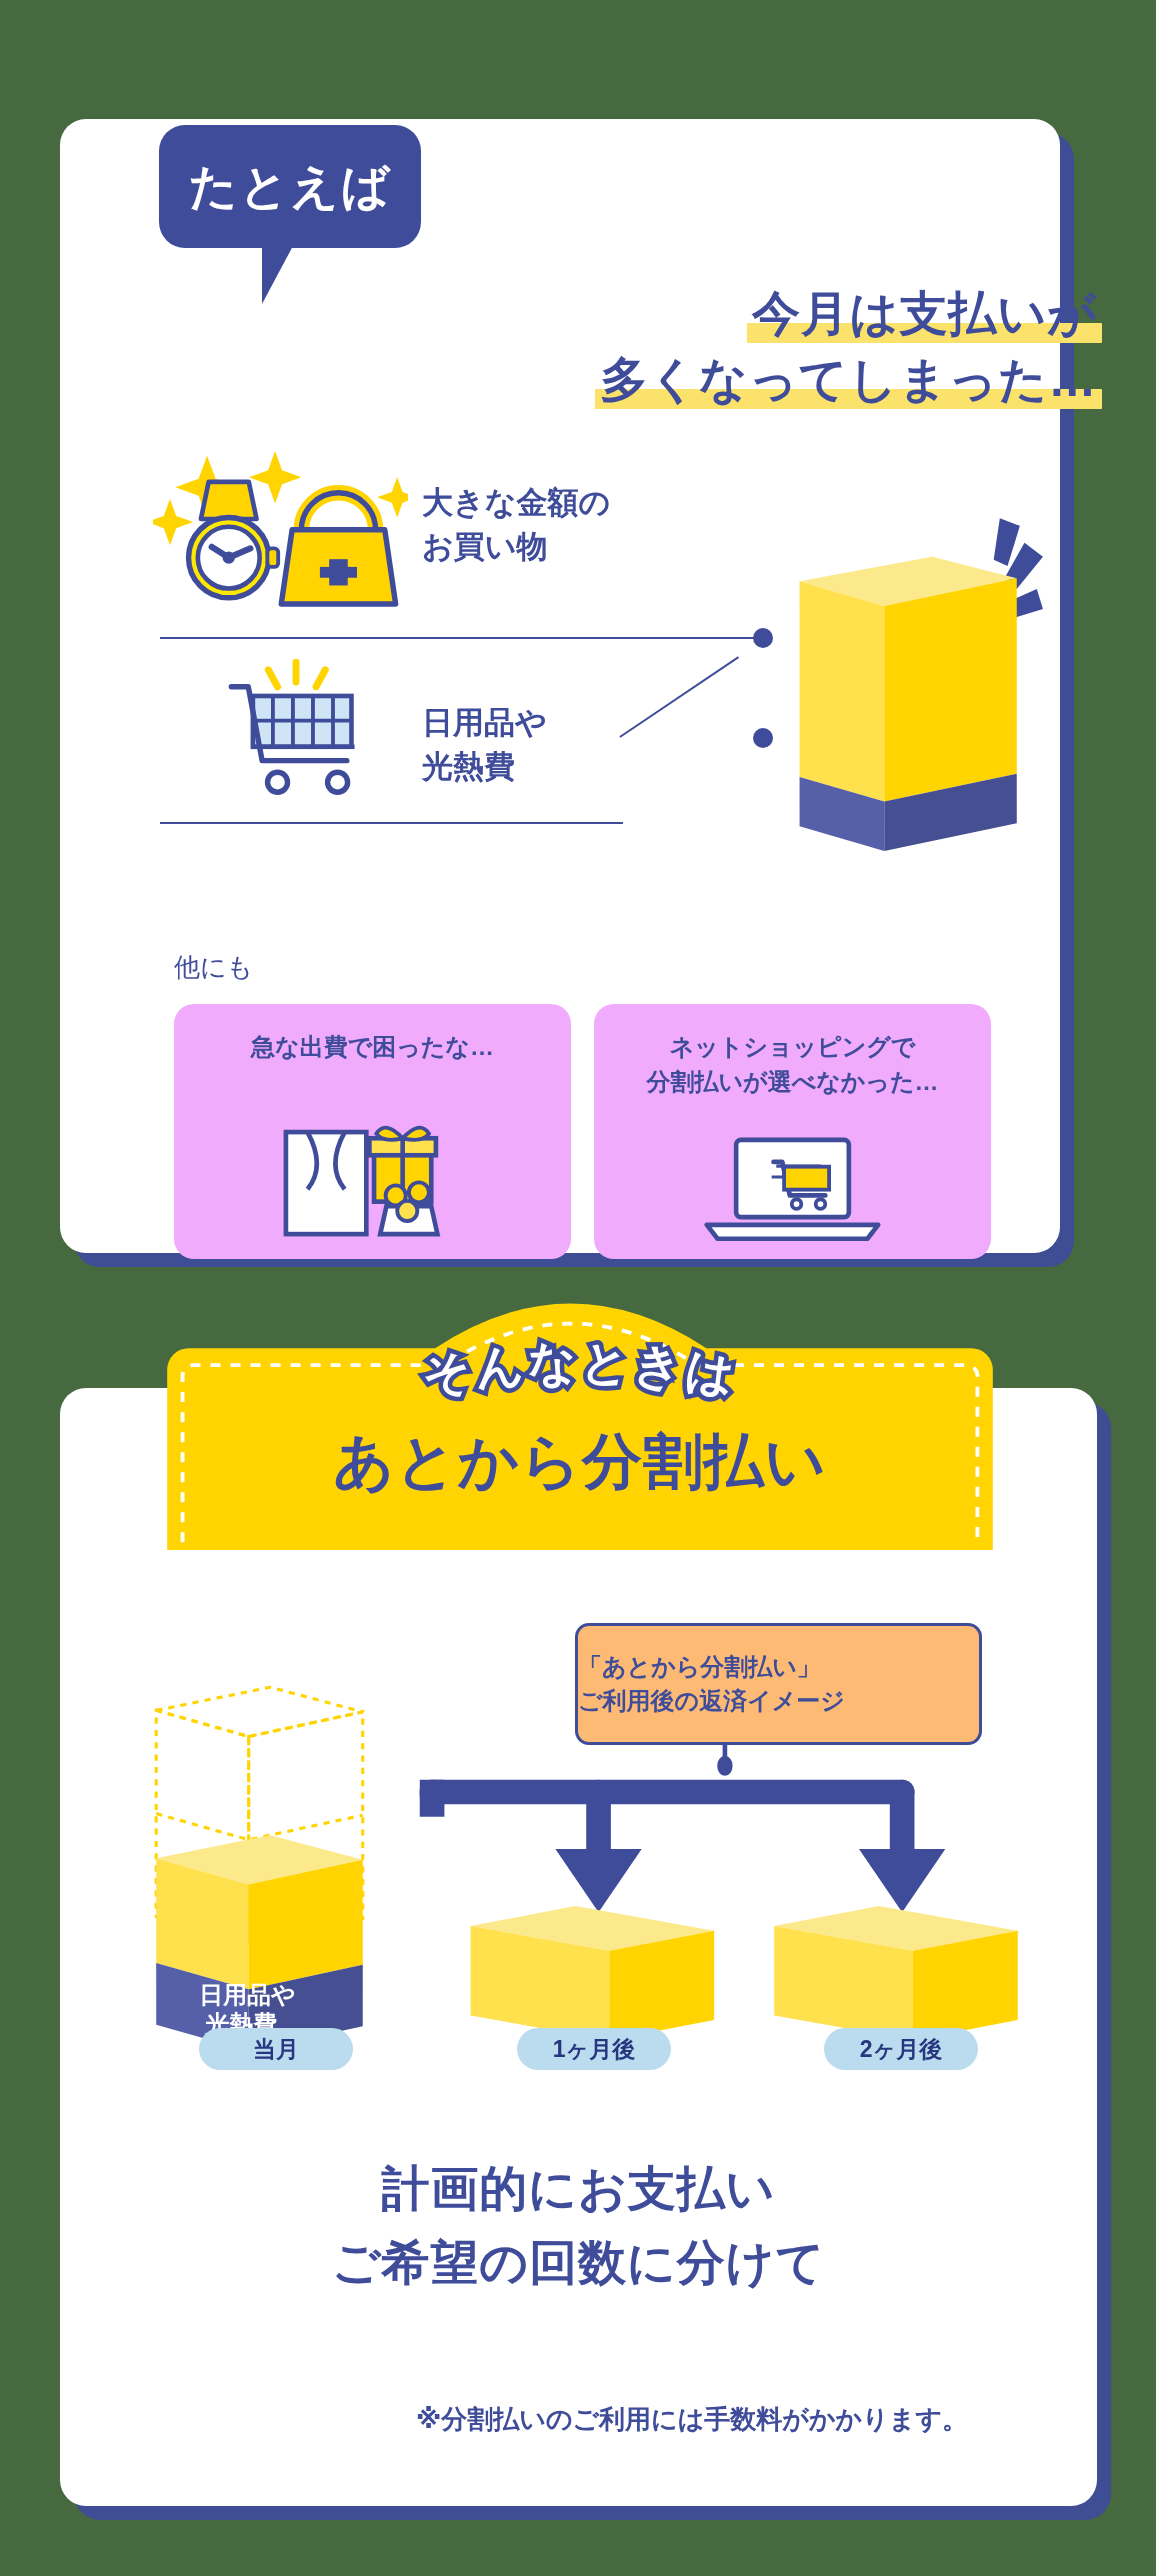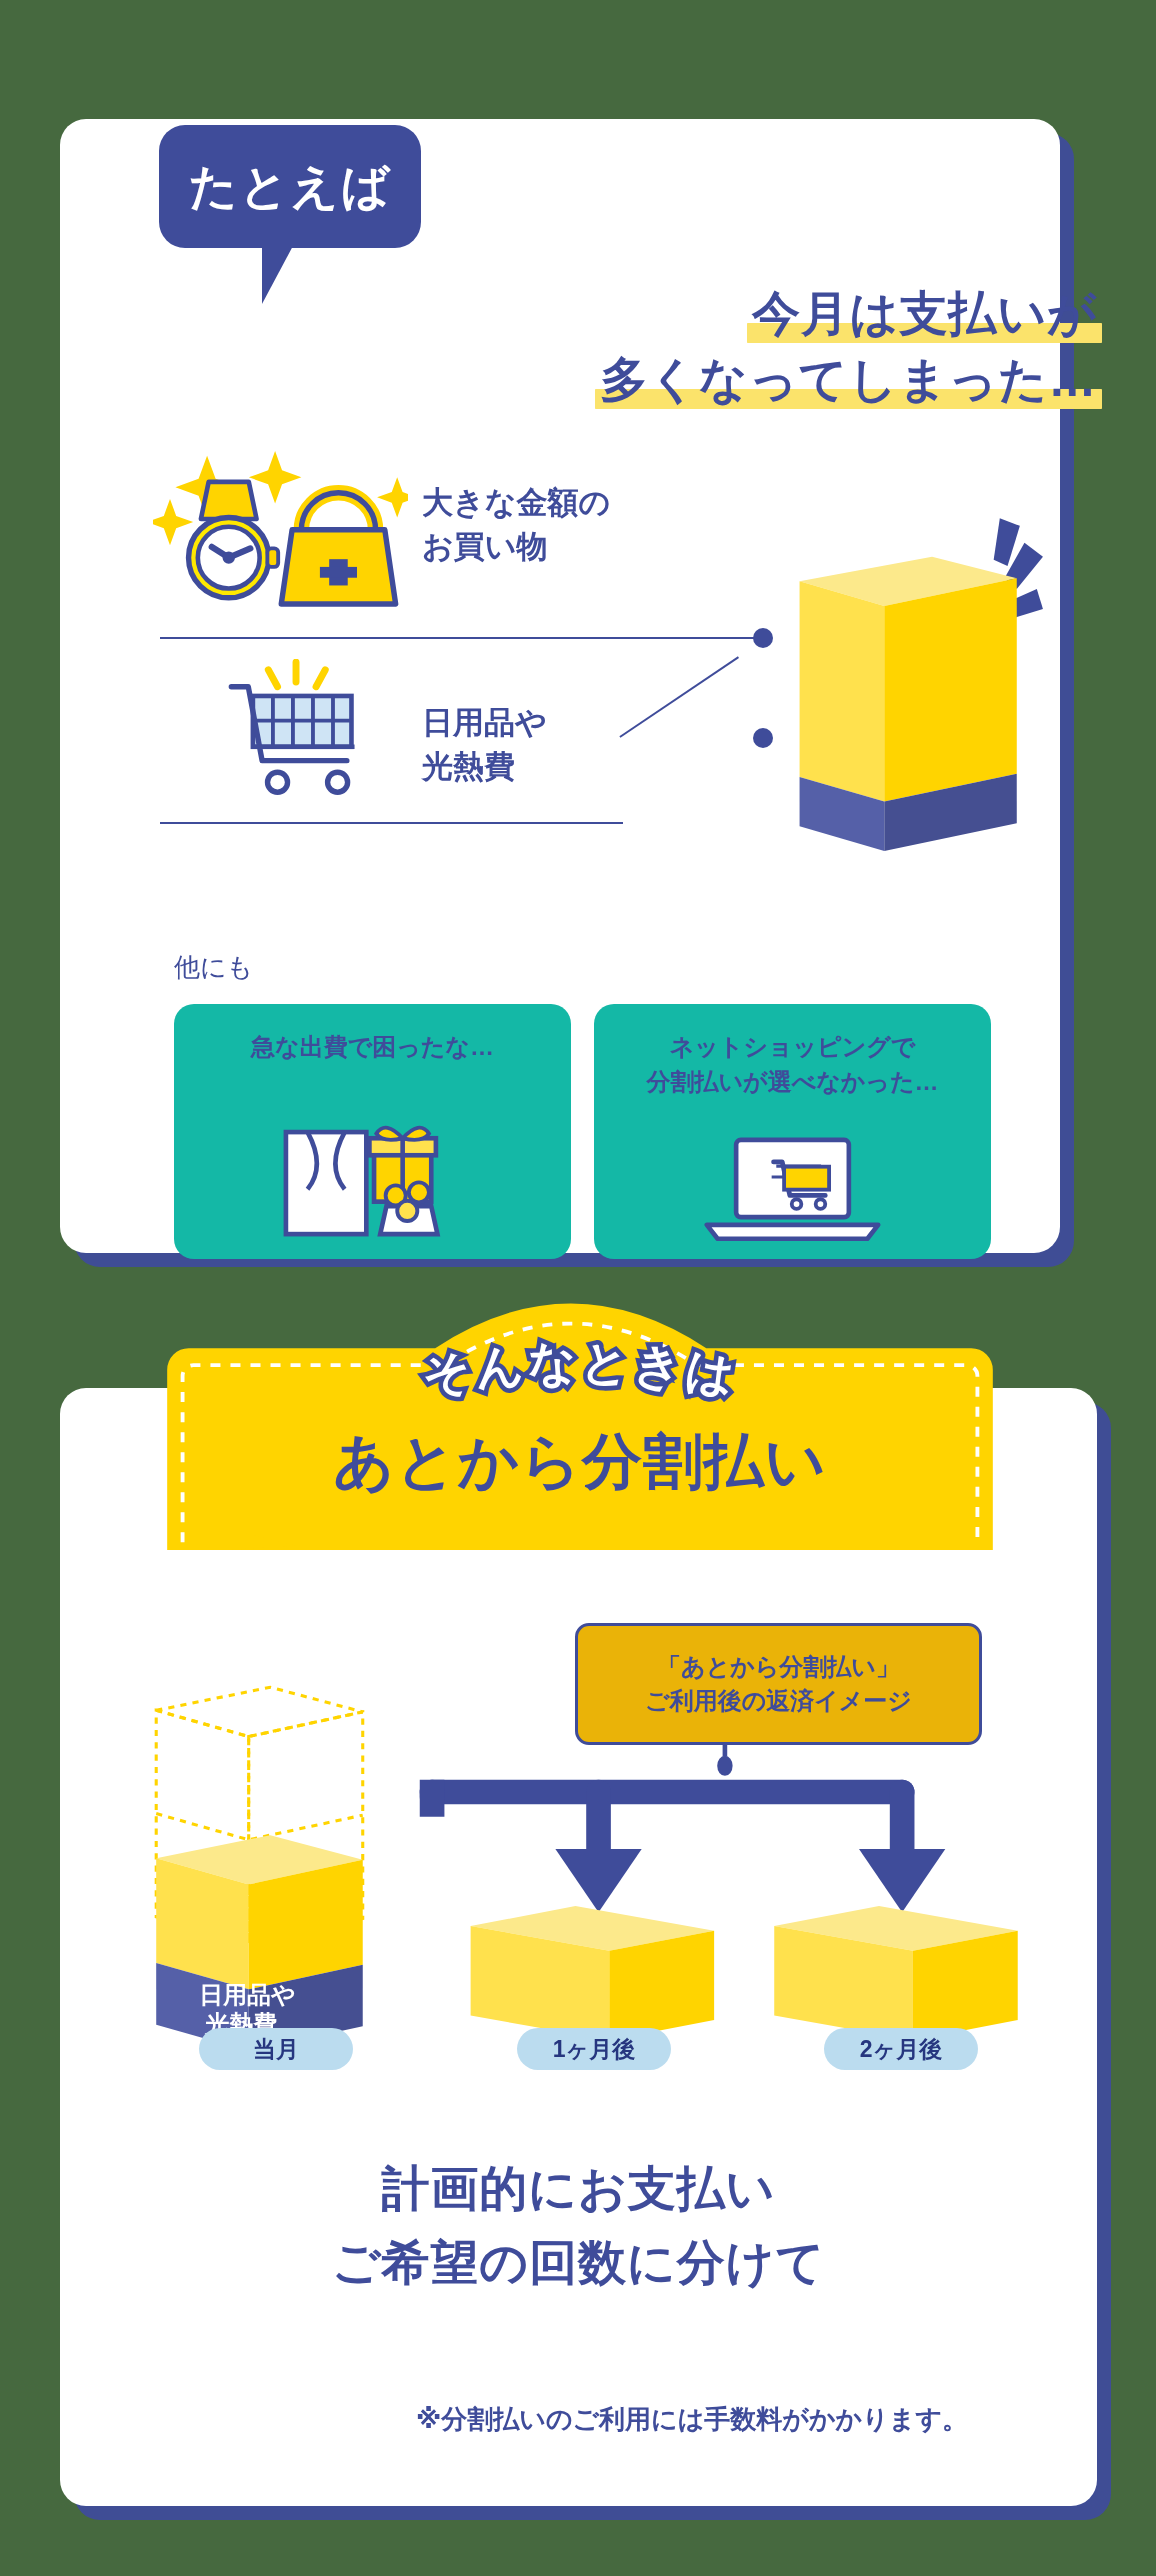--- a/index.html
+++ b/index.html
@@ -74,21 +74,21 @@
 
   .otherlabel{
     position:absolute;left:114px;top:831px;
     font-size:26px;font-weight:400;color:#3f4c9a;
   }
   .cards-row{
     position:absolute;left:114px;top:885px;width:818px;
     display:flex;gap:23px;
   }
   .minicard{
-    width:397px;height:255px;background:#14b8a6;border-radius:20px;
+    width:397px;height:255px;background:#f0abfc;border-radius:20px;
     position:relative;
   }
   .minicard .mtext{
     position:absolute;left:0;right:0;top:26px;text-align:center;
     font-size:24px;font-weight:700;color:#3f4c9a;line-height:1.45;
   }
   .minicard .micon{position:absolute;left:0;right:0;bottom:14px;display:flex;justify-content:center;}
 
   
   .card2{
@@ -102,22 +102,22 @@
   .banner-txt1{
     position:absolute;left:0;right:0;top:26px;text-align:center;z-index:3;
   }
   .banner-txt2{
     position:absolute;left:0;right:0;top:130px;text-align:center;z-index:3;
     font-size:60px;font-weight:800;color:#3f4c9a;letter-spacing:0.8px;line-height:1;
   }
 
   .callout{
     position:absolute;left:575px;top:1623px;width:401px;height:116px;
-    border:3.1px solid #3f4c9a;border-radius:14px;background:#eab308;
-    display:flex;flex-direction:column;align-items:center;justify-content:center;
+    border:3.1px solid #3f4c9a;border-radius:14px;background:#fdba74;
+    display:flex;flex-direction:column;align-items:flex-start;justify-content:center;
     z-index:6;
   }
   .callout span{
     font-size:24px;font-weight:700;color:#3f4c9a;line-height:1.42;
   }
 
   .diagram{position:absolute;left:139px;top:1604px;width:879px;height:524px;}
 
   .pill{
     position:absolute;height:42px;border-radius:21px;background:#bbdcef;

